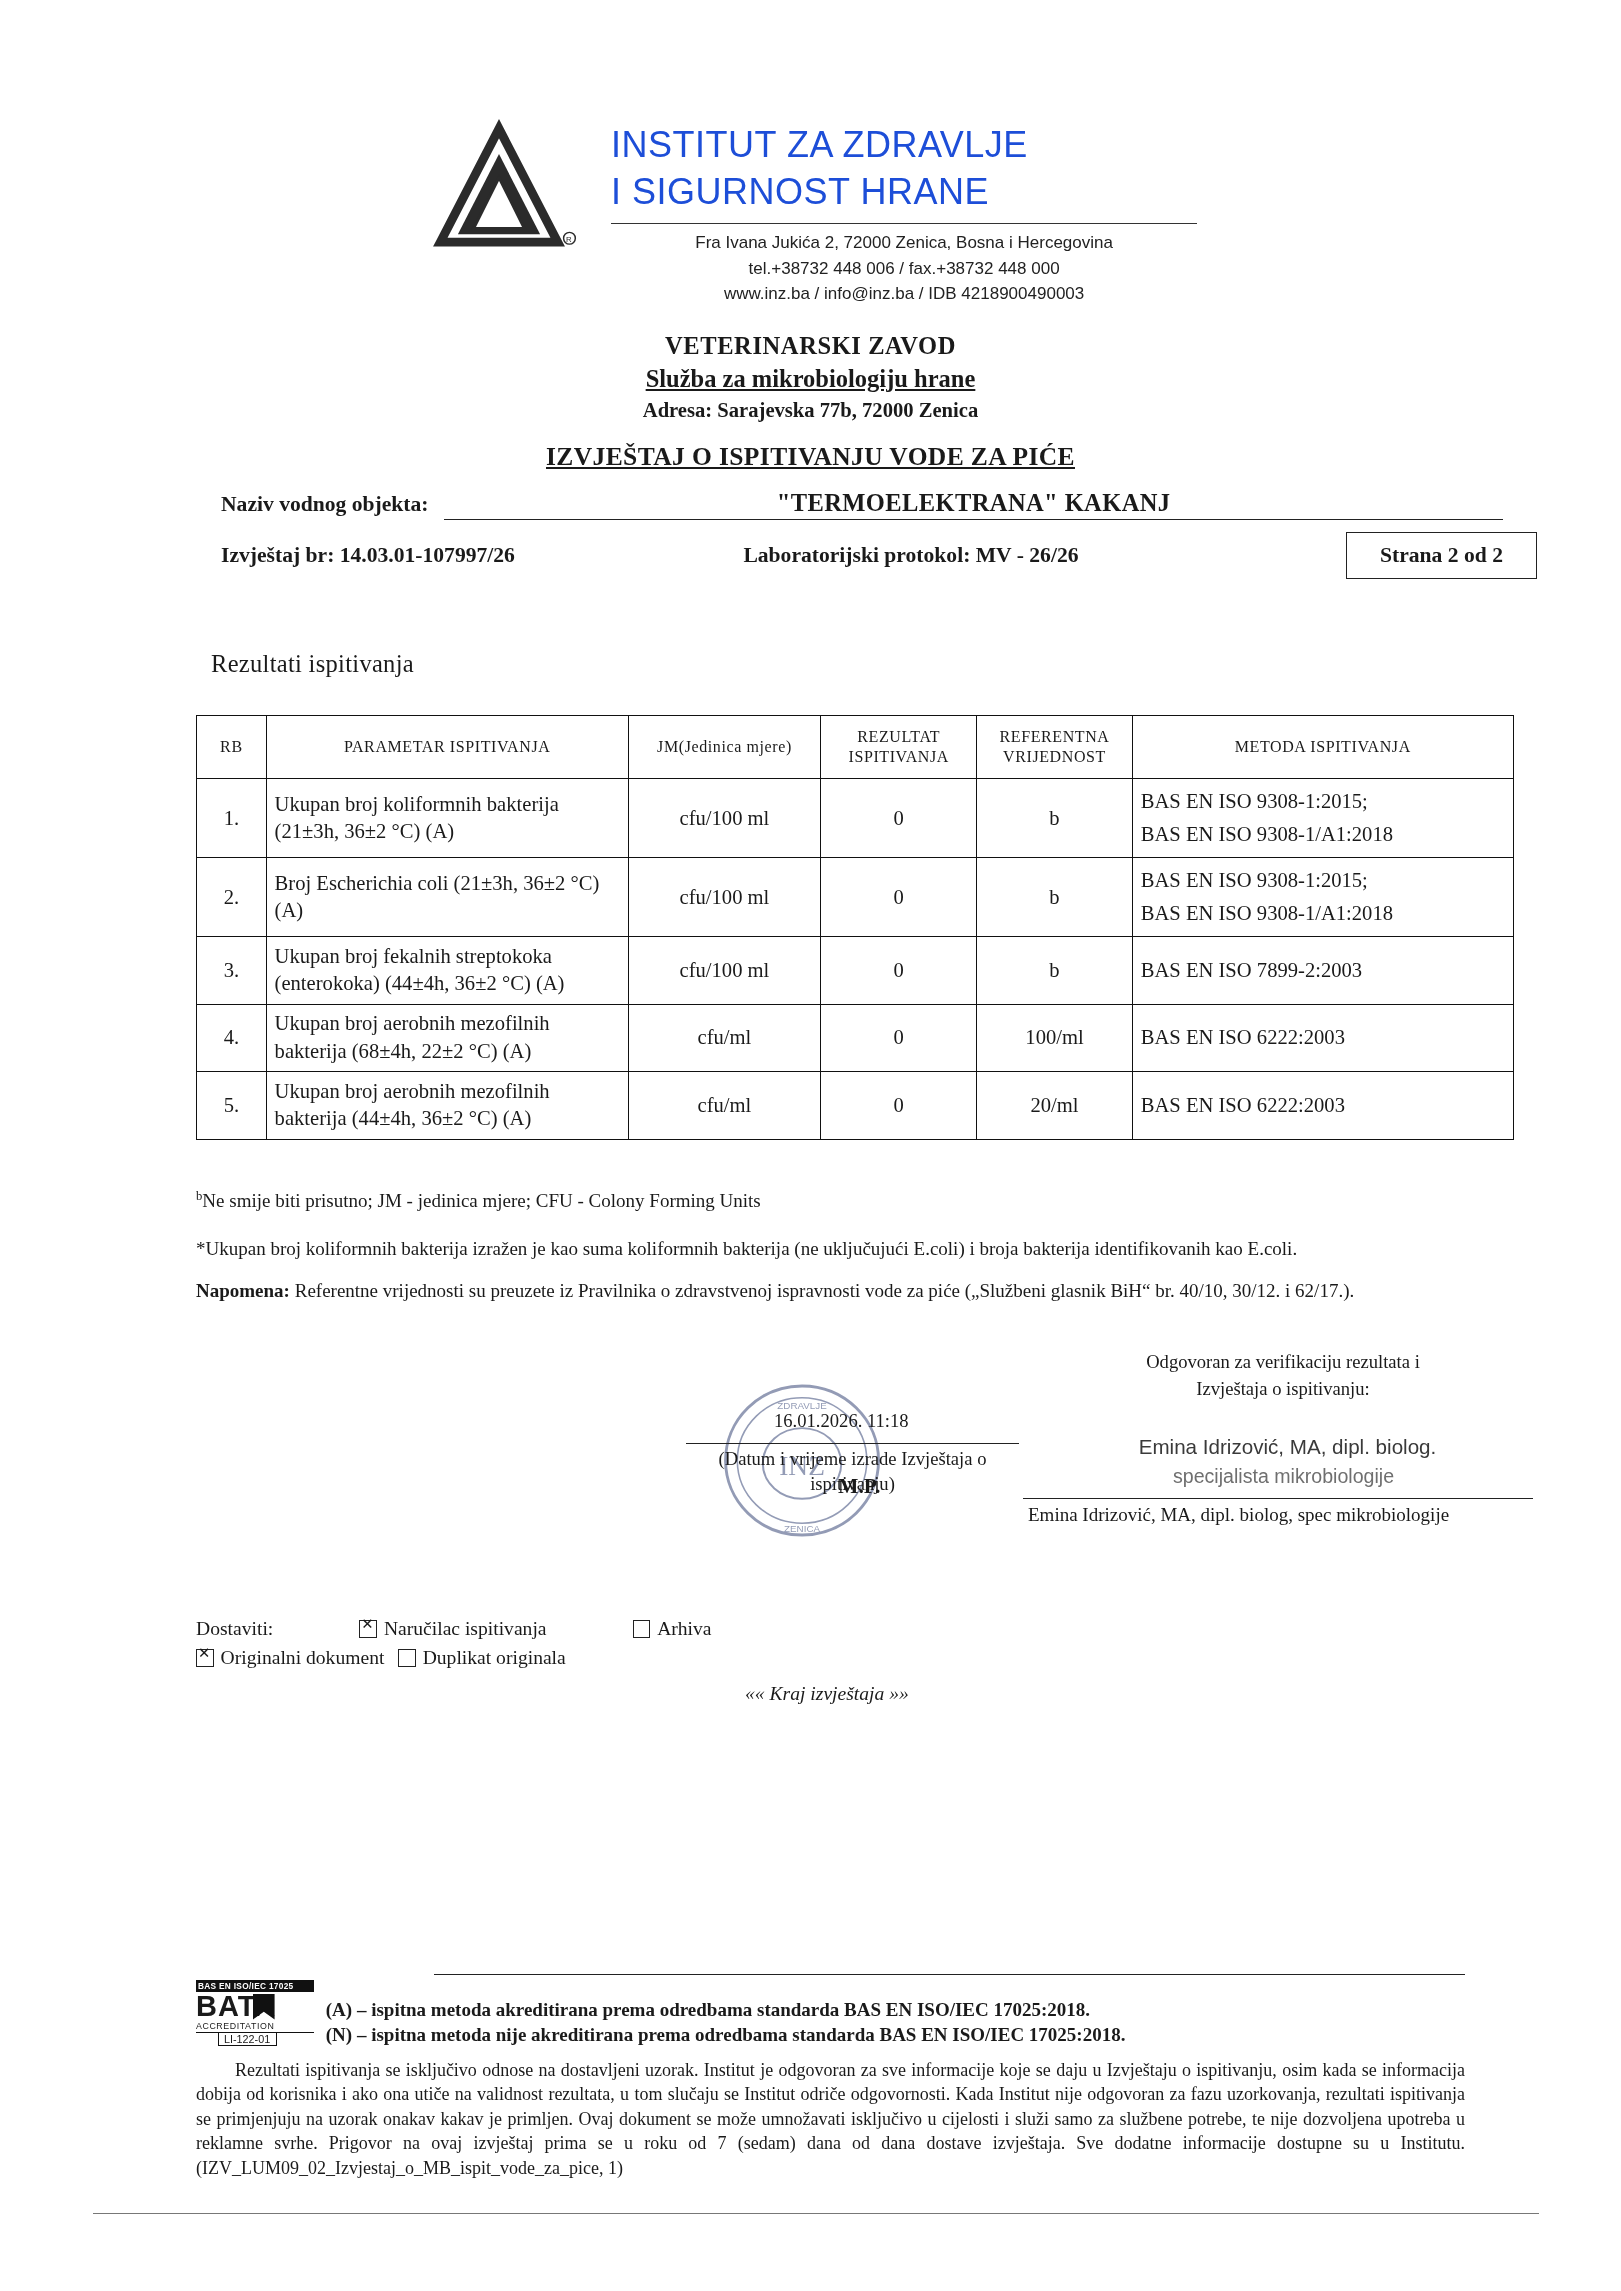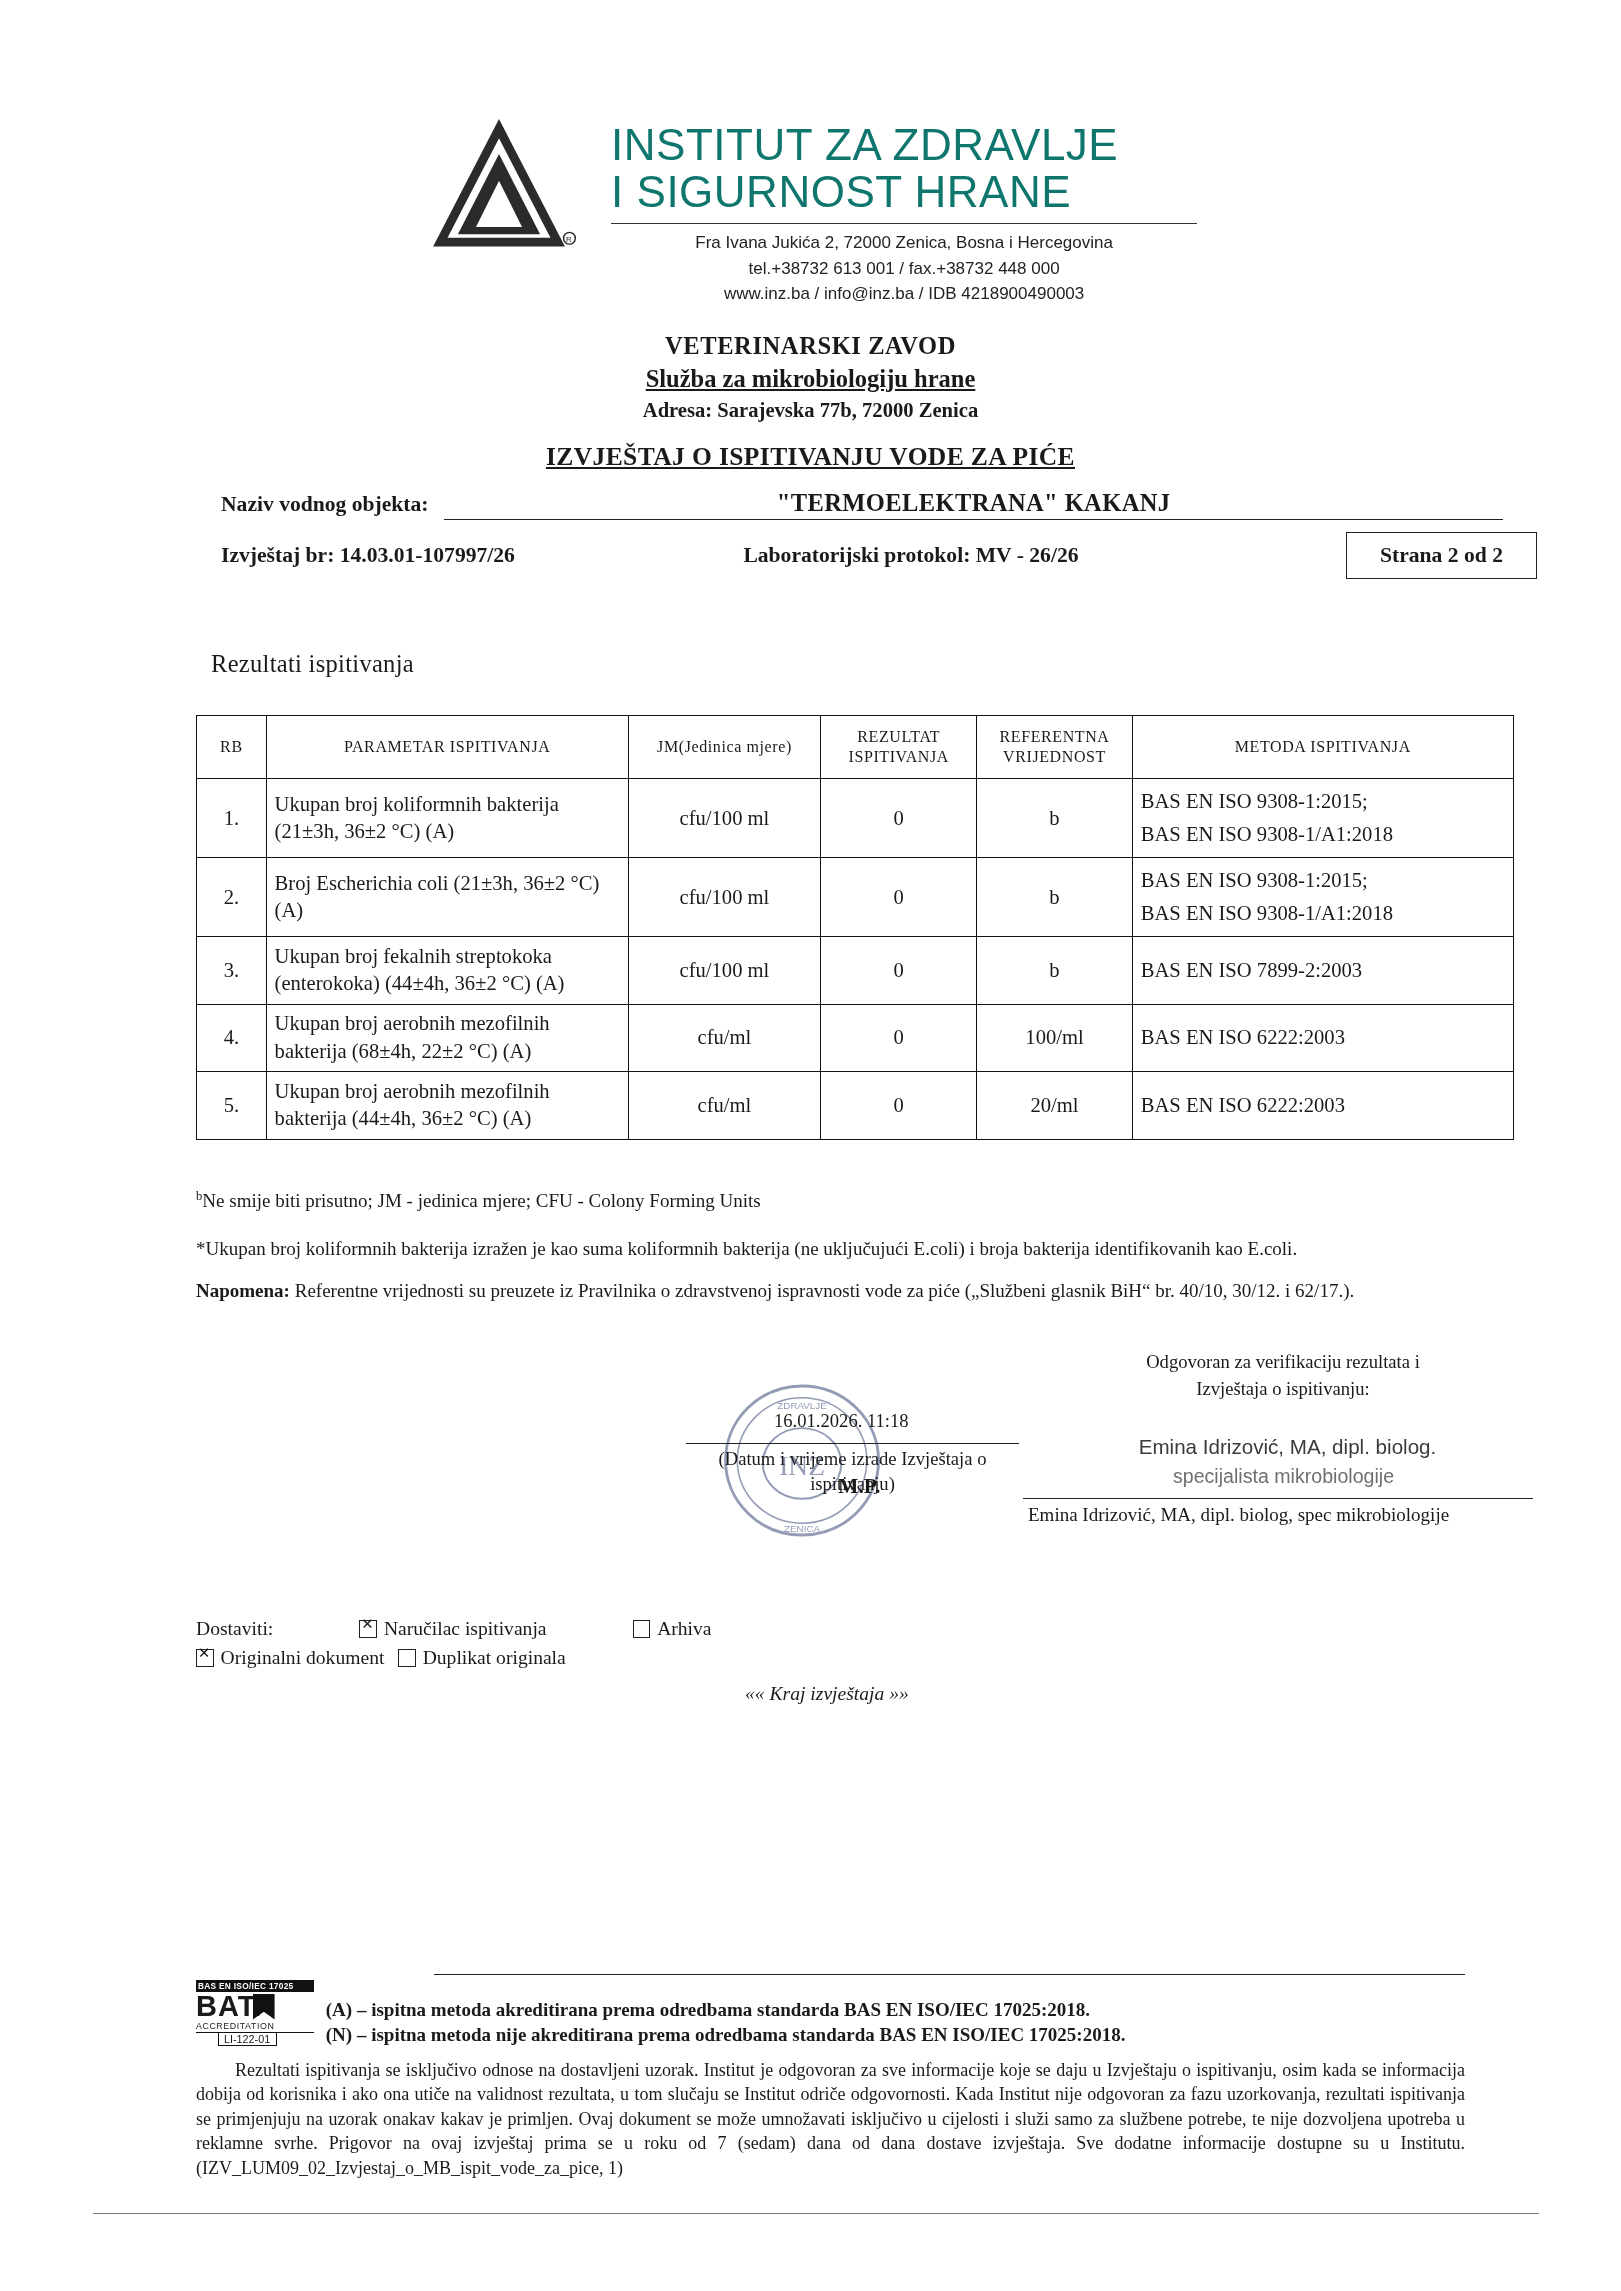--- a/index.html
+++ b/index.html
@@ -38,24 +38,24 @@
     margin-top: 9.8px;
     margin-left: -19.6px;
   }
   .logo svg { display: block; }
   .org-block {
     margin-left: 13.7px;
     padding-top: 17.6px;
   }
   .org-title {
     font-family: "Liberation Sans", sans-serif;
-    font-size: 44px;
+    font-size: 36px;
     line-height: 47px;
     letter-spacing: 0.5px;
-    color: #0f766e;
+    color: #1d4ed8;
     font-weight: 400;
     white-space: nowrap;
   }
   .org-rule {
     border-top: 1.5px solid #333;
     margin: 8.8px 0 5.9px 0;
     width: 586px;
   }
   .org-contact {
     font-family: "Liberation Sans", sans-serif;
@@ -414,21 +414,21 @@
         <polygon points="100,66 126,118 74,118" fill="none" stroke="#2b2b2b" stroke-width="3"></polygon>
         <circle cx="172" cy="128" r="6" fill="none" stroke="#2b2b2b" stroke-width="1.5"></circle>
         <text x="168.5" y="131.5" font-size="8" fill="#2b2b2b" font-family="Liberation Sans, sans-serif">R</text>
       </svg>
     </div>
     <div class="org-block">
       <div class="org-title">INSTITUT ZA ZDRAVLJE</div>
       <div class="org-title">I SIGURNOST HRANE</div>
       <div class="org-rule"></div>
       <div class="org-contact">Fra Ivana Jukića 2, 72000 Zenica, Bosna i Hercegovina</div>
-      <div class="org-contact">tel.+38732 613 001 / fax.+38732 448 000</div>
+      <div class="org-contact">tel.+38732 448 006 / fax.+38732 448 000</div>
       <div class="org-contact">www.inz.ba / info@inz.ba / IDB 4218900490003</div>
     </div>
   </div>
 
   <div class="center vet-zavod">VETERINARSKI ZAVOD</div>
   <div class="center sluzba">Služba za mikrobiologiju hrane</div>
   <div class="center adresa">Adresa: Sarajevska 77b, 72000 Zenica</div>
   <div class="center izvjestaj-title">IZVJEŠTAJ O ISPITIVANJU VODE ZA PIĆE</div>
 
   <div class="meta">

